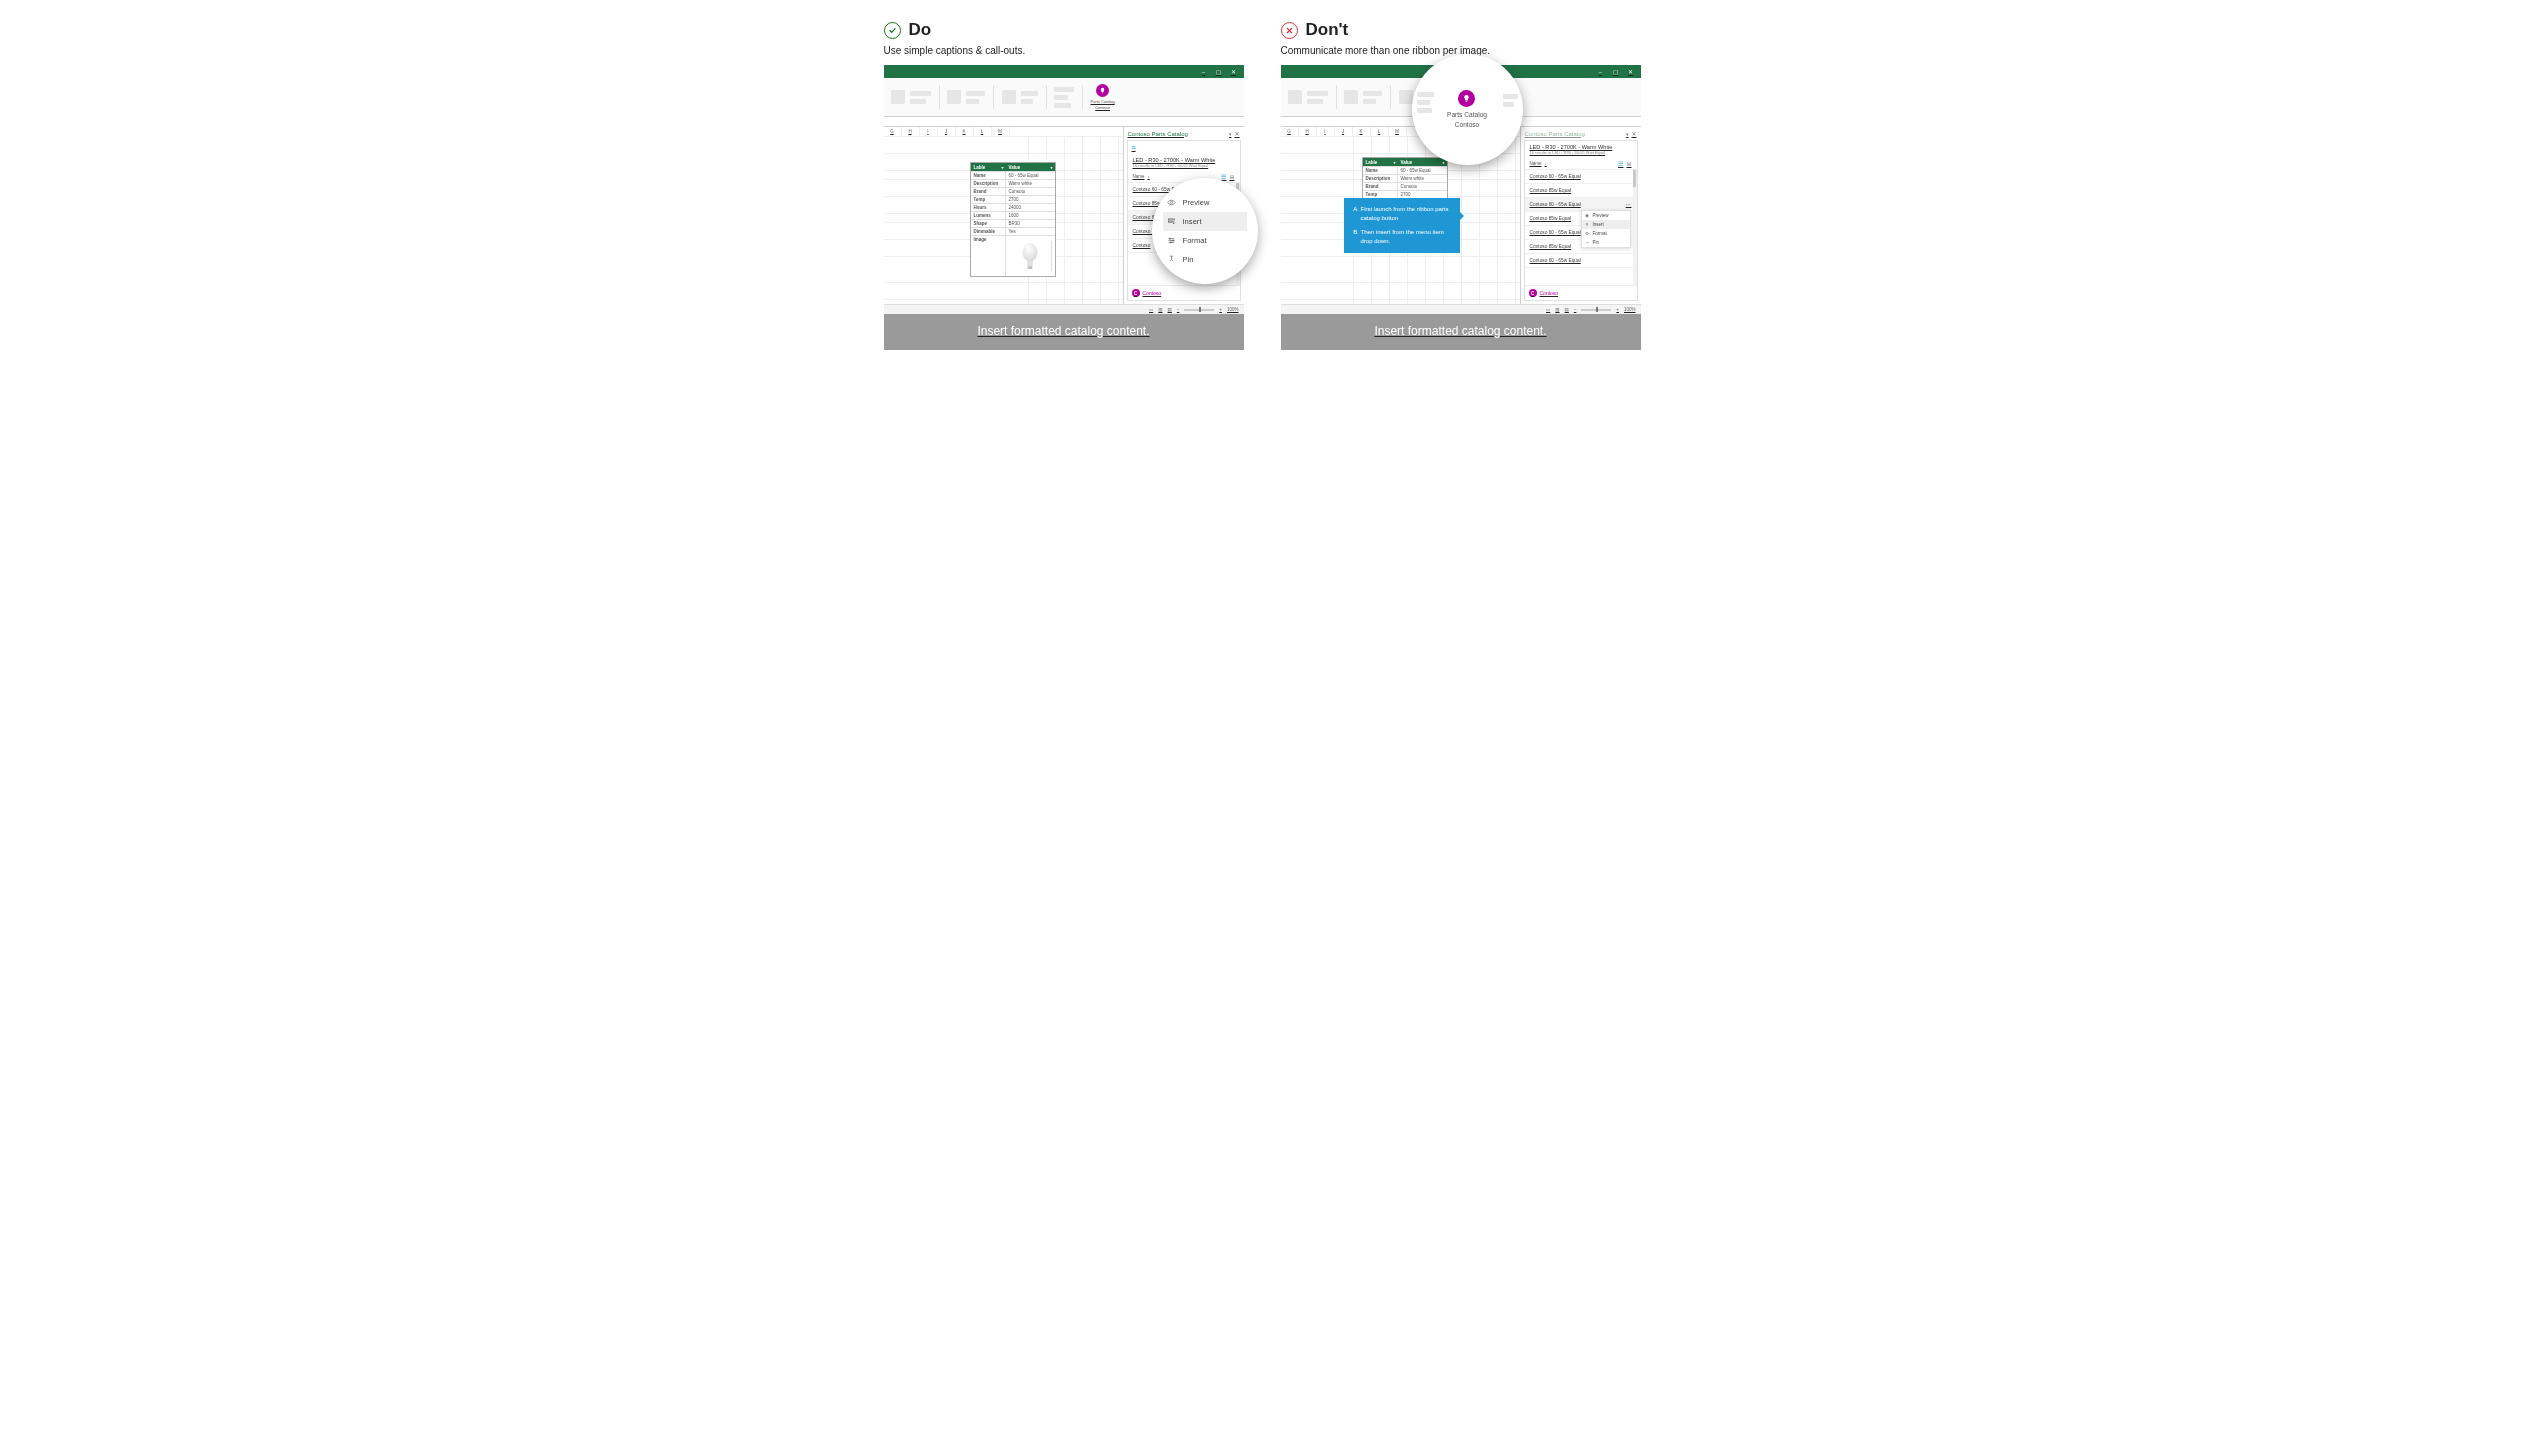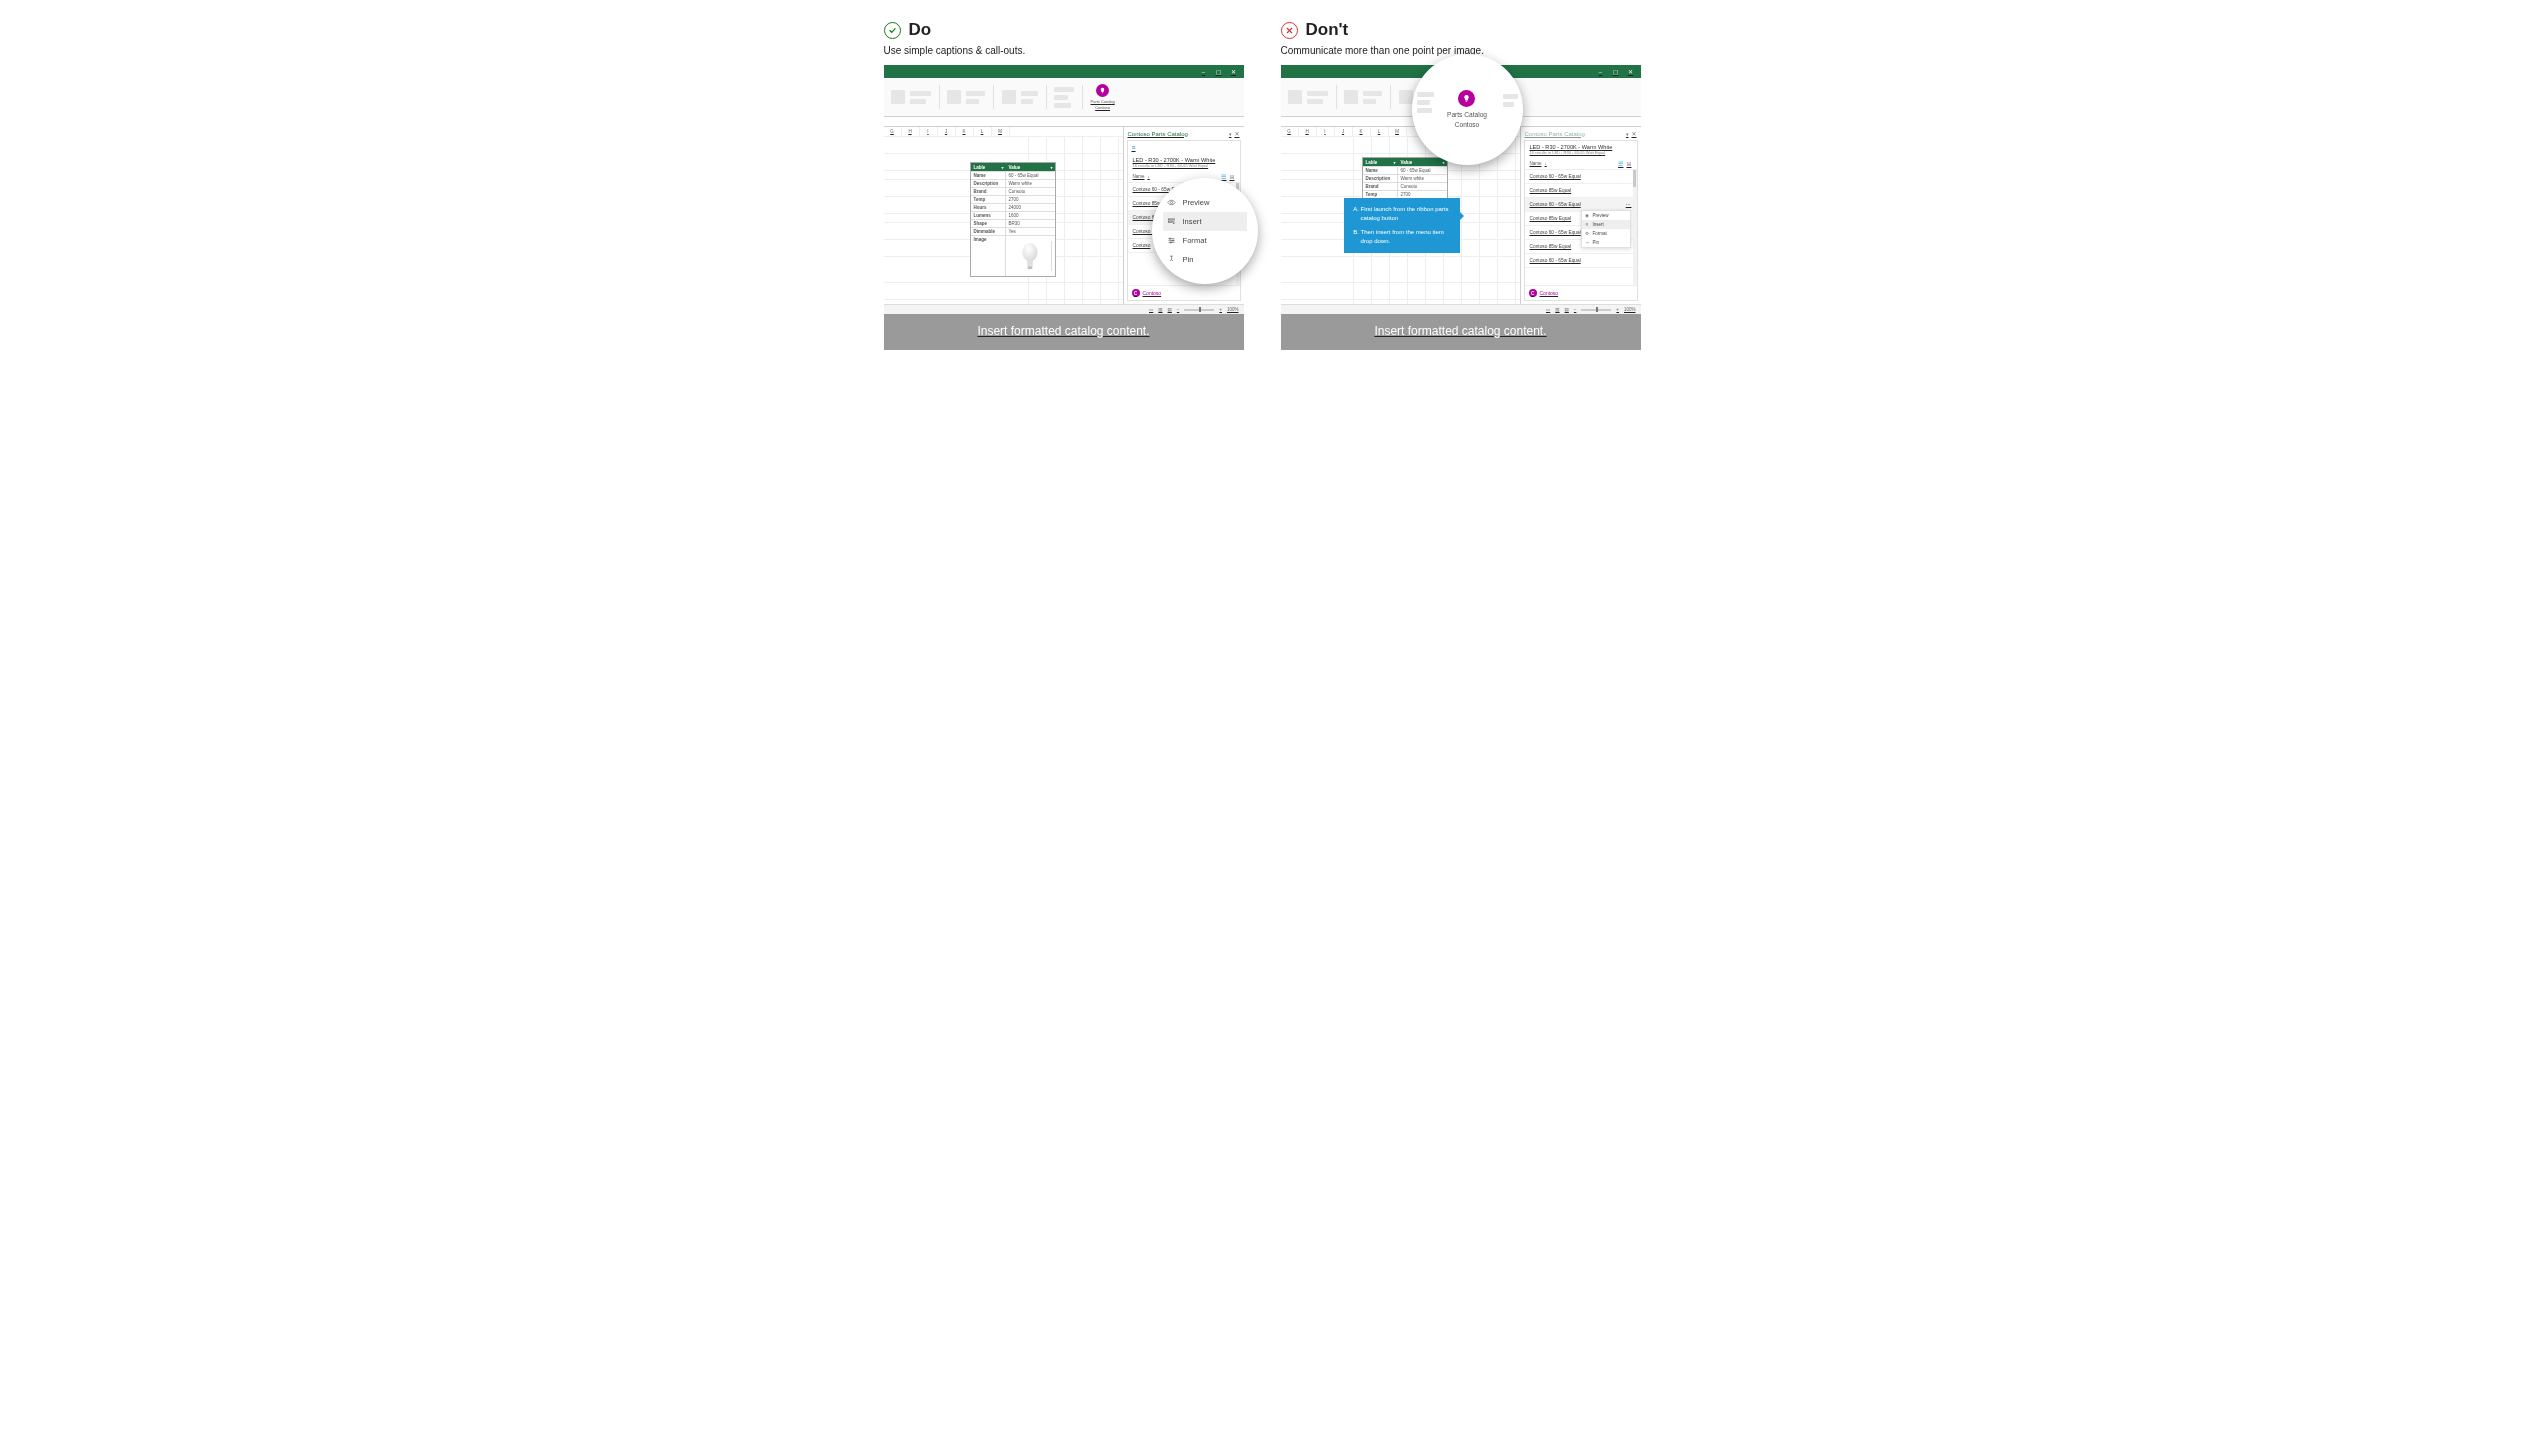--- a/index.html
+++ b/index.html
@@ -461,21 +461,21 @@
   <div class="half dont">
     <div class="header-row">
       <div class="status-icon status-dont">
         <svg viewBox="0 0 24 24">
             <line x1="6" y1="6" x2="18" y2="18"></line>
             <line x1="18" y1="6" x2="6" y2="18"></line>
           </svg>
       </div>
       <h2>Don't</h2>
     </div>
-    <div class="subhead">Communicate more than one point per image.</div>
+    <div class="subhead">Communicate more than one ribbon per image.</div>
 
     <div class="figure-card">
       <div class="excel-frame">
         <div class="excel-titlebar">
           <span class="winbtn">–</span>
           <span class="winbtn">▢</span>
           <span class="winbtn">✕</span>
         </div>
         <div class="excel-ribbon">
           <div class="ribbon-big"></div>

